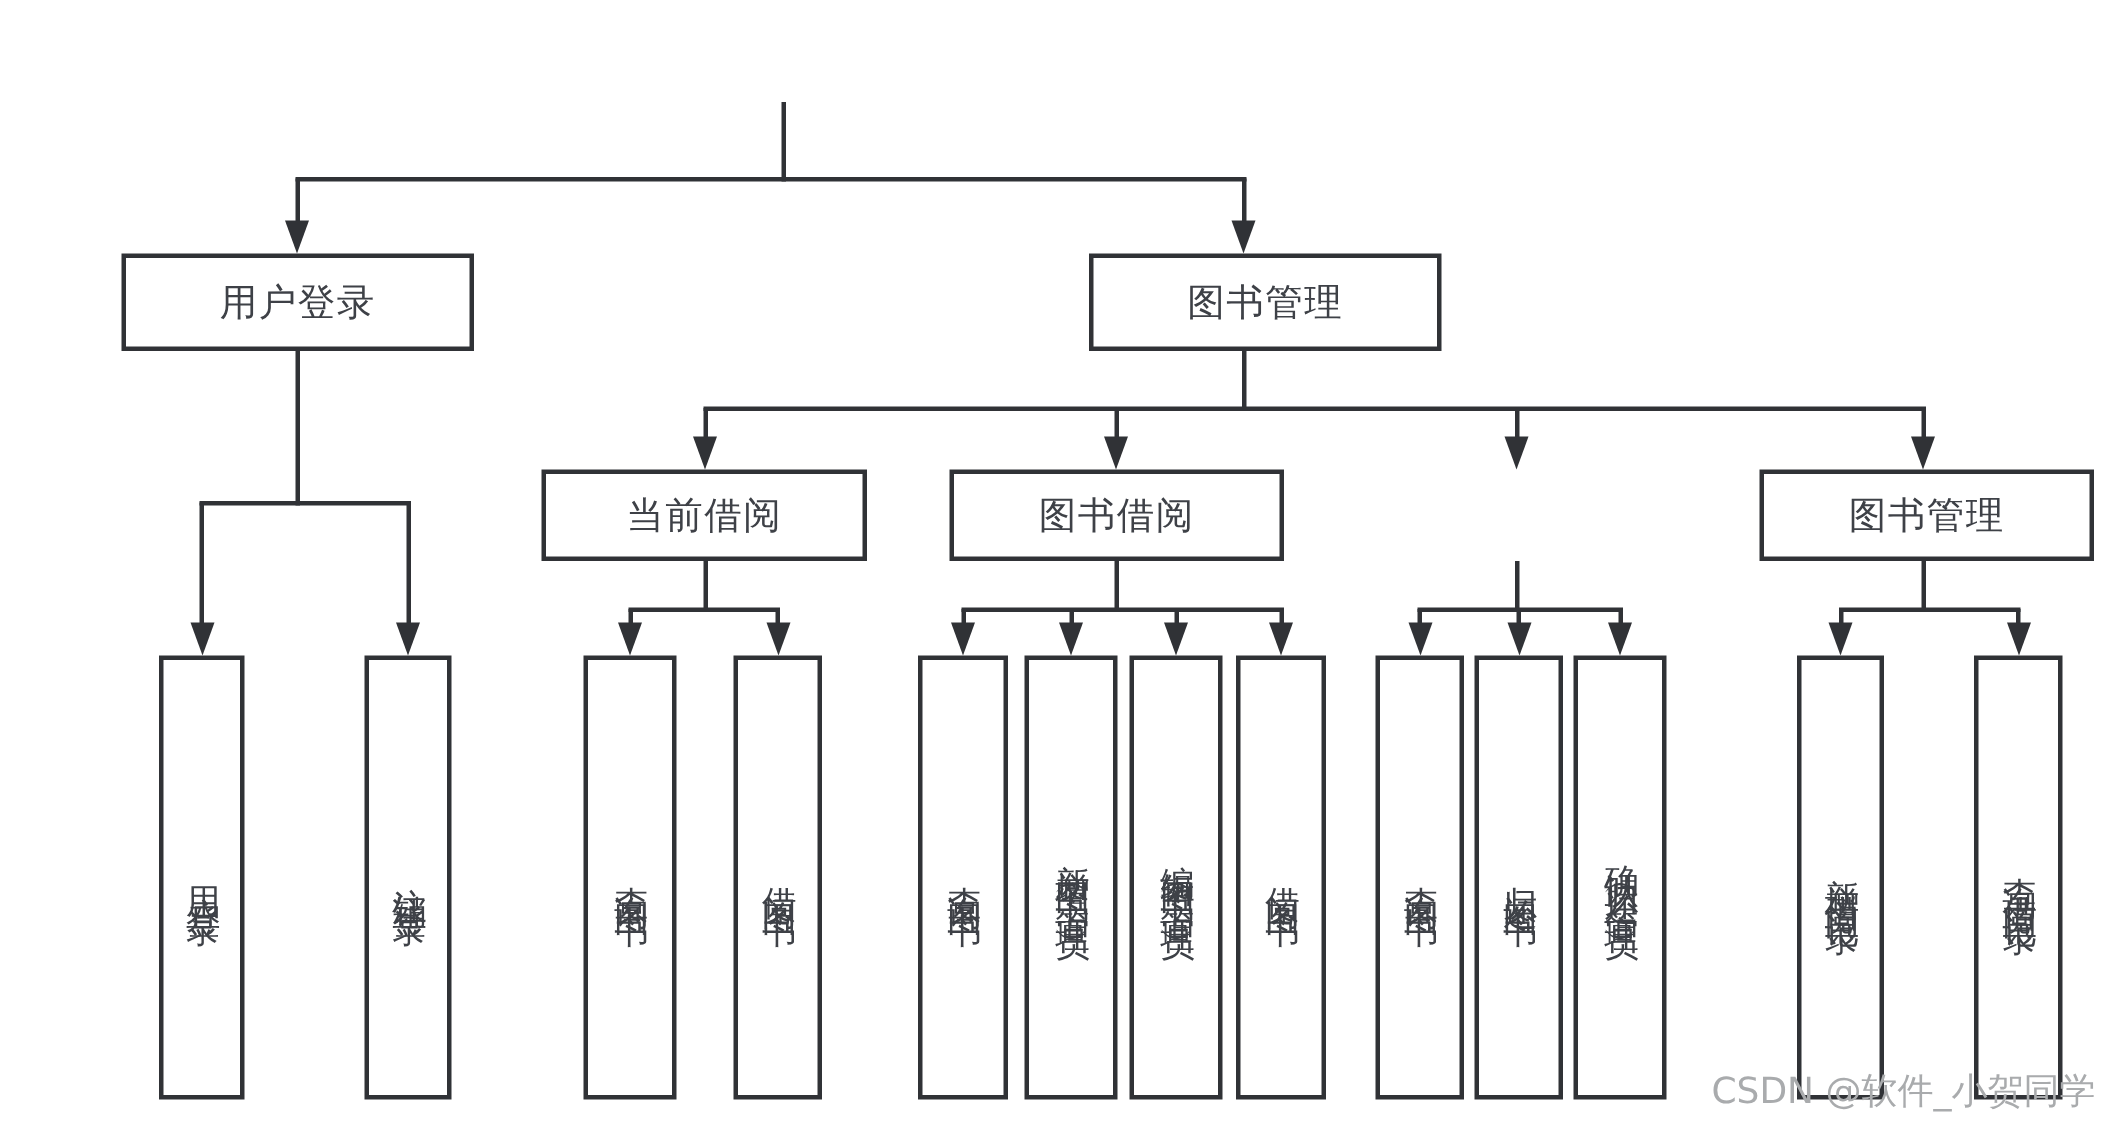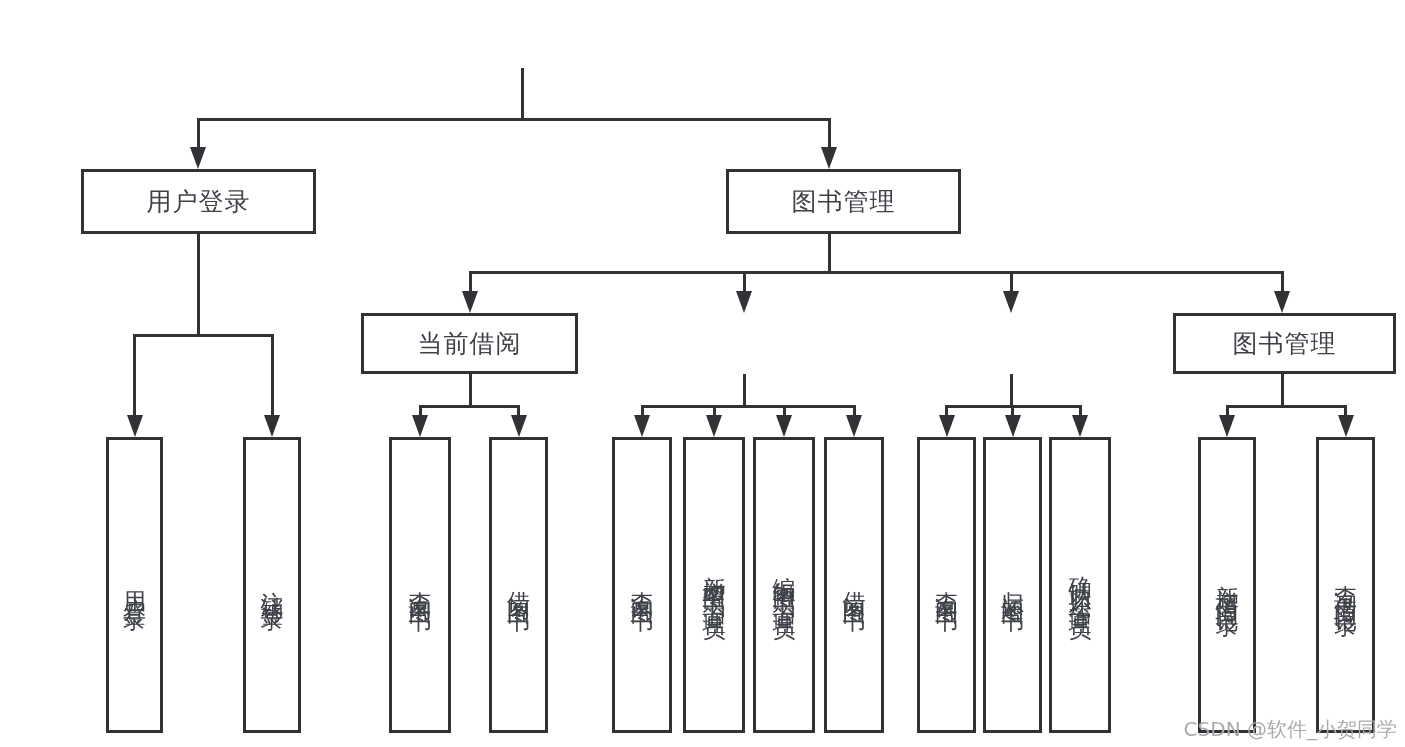--- a/index.html
+++ b/index.html
@@ -44,21 +44,21 @@
   .vline{width:3px;}
   .arrowhead{
     position:absolute;width:0;height:0;
     border-left:8px solid transparent;
     border-right:8px solid transparent;
     border-top:22px solid var(--line);
   }
   .watermark{
     position:absolute;
     right:8px;bottom:4px;
-    font-size:20px;
+    font-size:24px;
     color:var(--wm);
     white-space:nowrap;
   }
 </style>
 </head>
 <body>
 
 <div class="canvas">
 
 
@@ -67,20 +67,23 @@
   </div>
 
   <div class="box" style="left:712px;top:169px;width:235px;height:65px;margin-left:14px;">
     <span class="h-label">图书管理</span>
   </div>
 
   <div class="box" style="left:361px;top:313px;width:217px;height:61px;">
     <span class="h-label">当前借阅</span>
   </div>
 
+  <div class="box" style="left:633px;top:313px;width:223px;height:61px;">
+    <span class="h-label">图书借阅</span>
+  </div>
 
 
   <div class="box" style="left:1173px;top:313px;width:223px;height:61px;">
     <span class="h-label">图书管理</span>
   </div>
 
   <div class="box leaf" style="left:106px;top:437px;width:57px;height:296px;">
     <span class="v-label">用户登录</span>
   </div>
 

